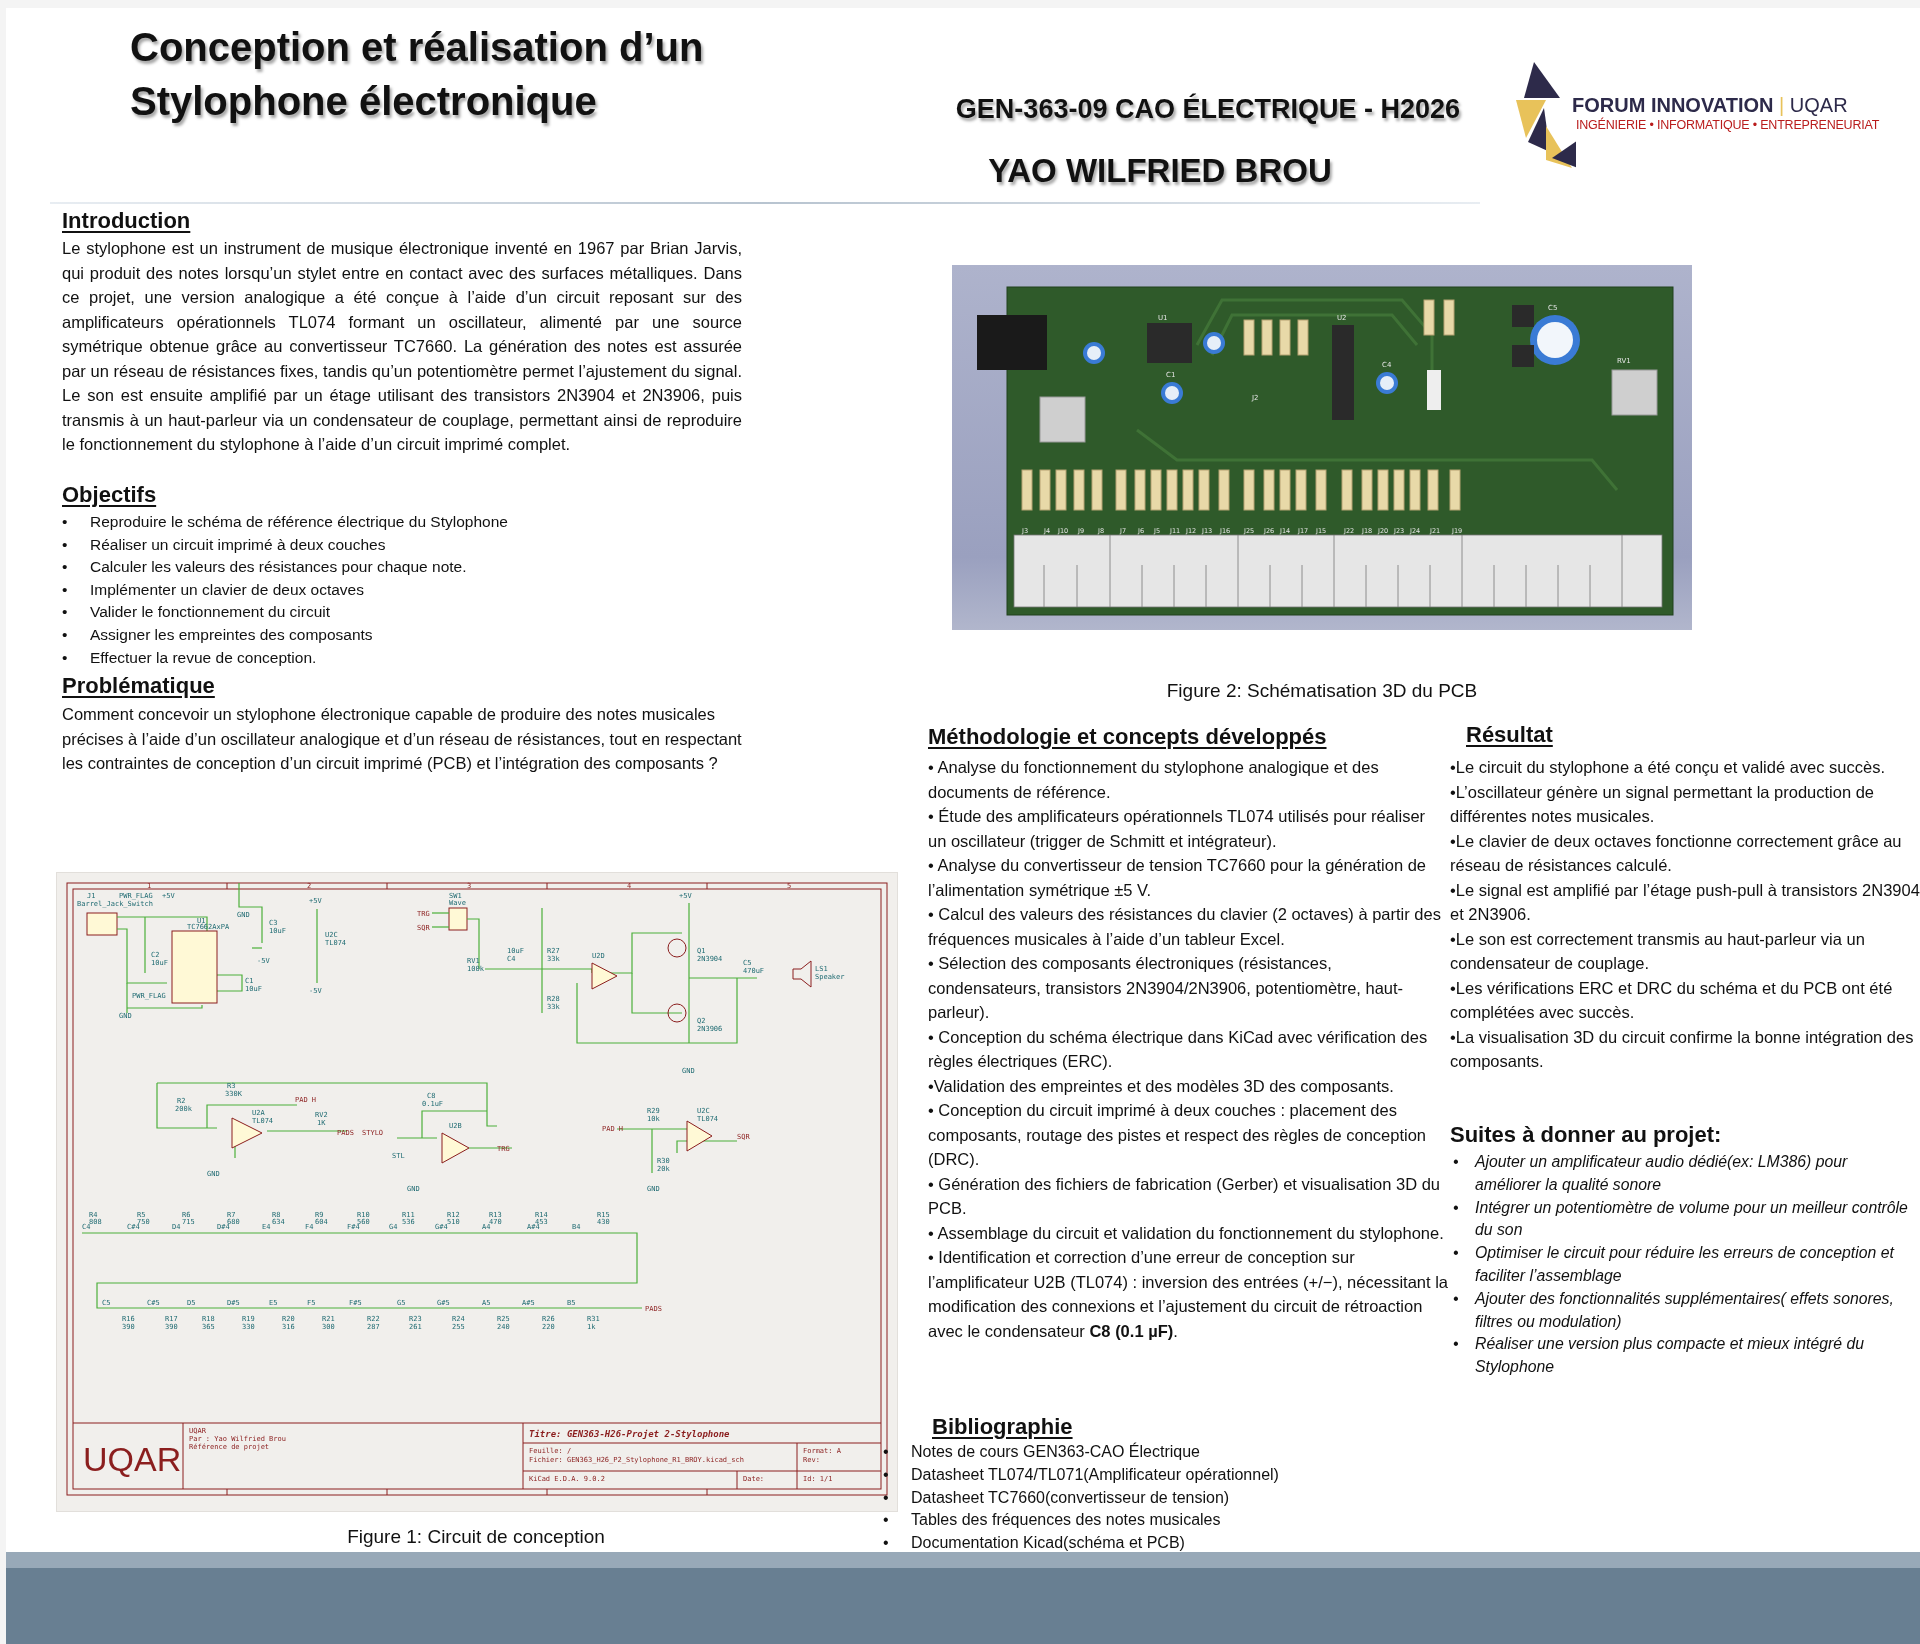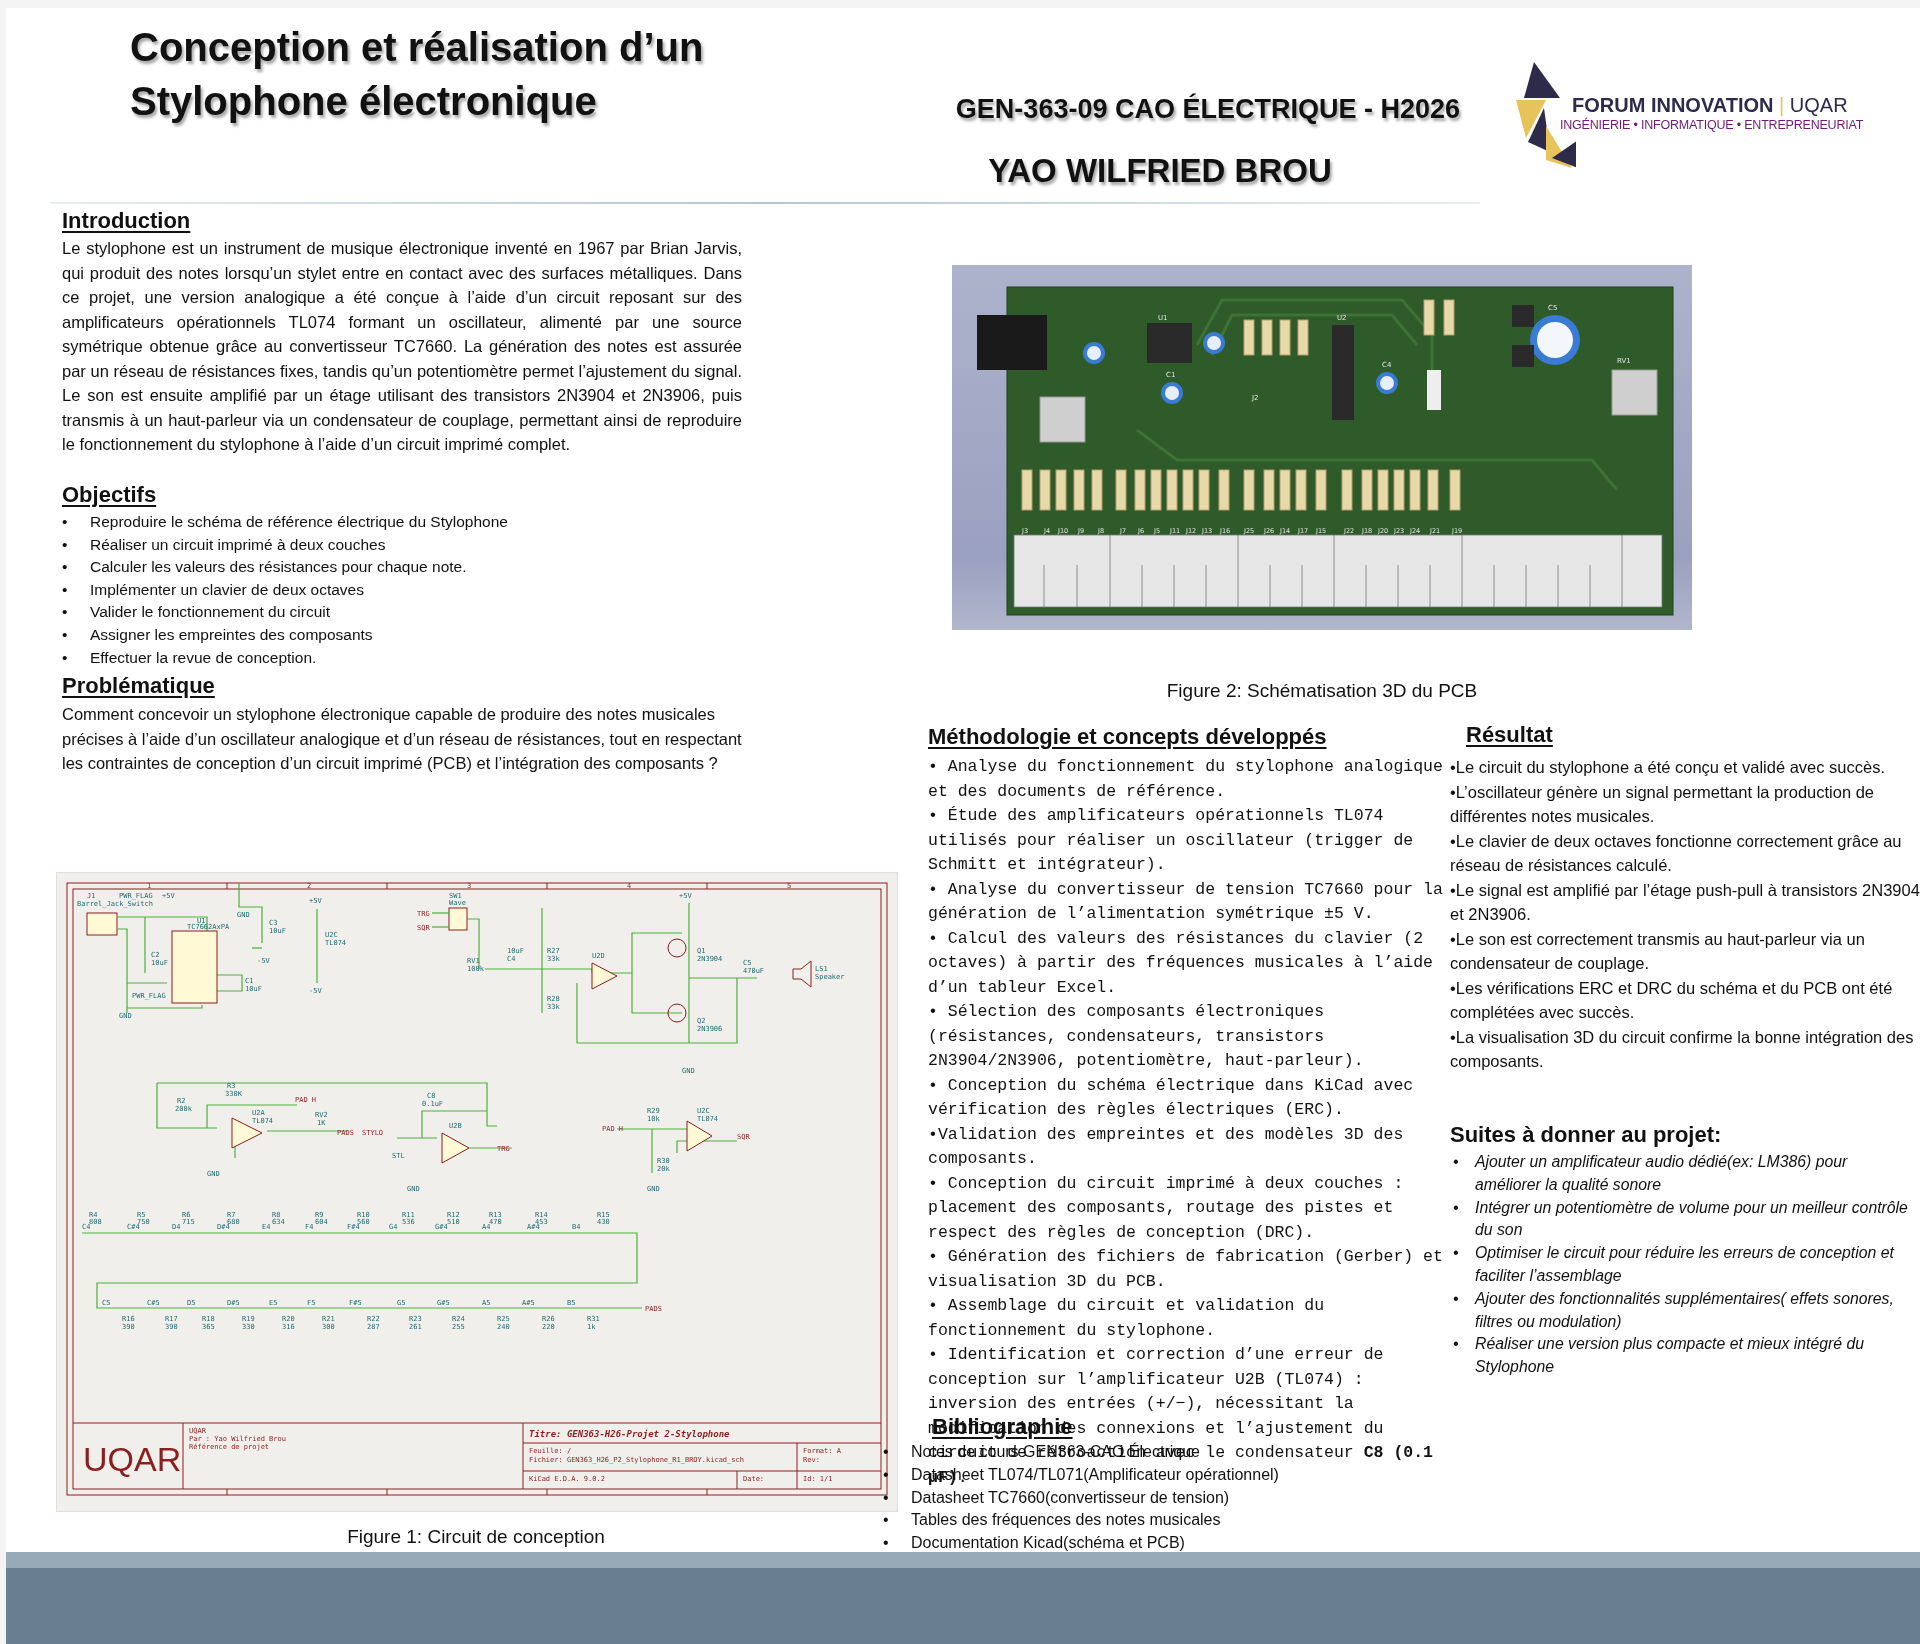--- a/index.html
+++ b/index.html
@@ -32,21 +32,21 @@
     position:absolute; left:50px; top:202px; width:1430px; height:2px;
     background:linear-gradient(90deg,#e8edf2,#b8c4d0,#e8edf2);
   }
   .logo { position:absolute; left:1516px; top:60px; width:340px; height:110px; }
   .logo-text-1 {
     position:absolute; left:56px; top:34px; font-weight:bold; font-size:20px; color:#2d2a4a; white-space:nowrap;
   }
   .logo-text-1 .sep { color:#e8c25a; font-weight:normal; }
   .logo-text-1 .uqar { font-weight:normal; }
   .logo-text-2 {
-    position:absolute; left:44px; top:58px; font-size:12.5px; color:#701a75; white-space:nowrap; letter-spacing:-0.2px;
+    position:absolute; left:60px; top:58px; font-size:12.5px; color:#b91c1c; white-space:nowrap; letter-spacing:-0.2px;
   }
 
   .section-h {
     position:absolute; font-weight:bold; font-size:22px; text-decoration:underline; text-underline-offset:3px;
   }
   .para {
     position:absolute; font-size:16.5px; line-height:24.5px; text-align:justify;
   }
   ul.blist { position:absolute; margin:0; padding:0; list-style:none; font-size:15.5px; line-height:22.6px; }
   ul.blist li { position:relative; padding-left:28px; }
@@ -56,21 +56,21 @@
     border:1px solid #e2dfdb;
   }
   .caption { position:absolute; font-size:19px; text-align:center; }
 
   .pcb-wrap {
     position:absolute; left:952px; top:265px; width:740px; height:365px;
     background:linear-gradient(180deg,#aeb3cc,#9aa0bf 80%,#b1b6cc);
   }
 
   .method-h { position:absolute; left:928px; top:724px; font-weight:bold; font-size:22px; text-decoration:underline; text-underline-offset:3px; }
-  .method-list { position:absolute; left:928px; top:755px; width:520px; font-size:16.5px; line-height:24.5px;font-family:Liberation Mono, monospace; }
+  .method-list { position:absolute; left:928px; top:755px; width:520px; font-size:16.5px; line-height:24.5px; }
   .method-list div { }
   .result-h { position:absolute; left:1450px; top:722px; font-weight:bold; font-size:22px; text-decoration:underline; text-underline-offset:3px;margin-left:16px; }
   .result-list { position:absolute; left:1450px; top:755px; width:470px; font-size:16.5px; line-height:24.5px; }
   .suite-h { position:absolute; left:1450px; top:1122px; font-weight:bold; font-size:22px; }
   ul.suite { position:absolute; left:1450px; top:1150px; width:460px; margin:1px; padding:0; list-style:none; font-size:15.8px; line-height:22.8px;font-style:italic; }
   ul.suite li { position:relative; padding-left:24px; }
   ul.suite li::before { content:"•"; position:absolute; left:2px; }
   .biblio-h { position:absolute; left:932px; top:1414px; font-weight:bold; font-size:22px; text-decoration:underline; text-underline-offset:3px; }
   ul.biblio { position:absolute; left:883px; top:1441px; width:500px; margin:0; padding:0; list-style:none; font-size:16px; line-height:22.8px; }
   ul.biblio li { position:relative; padding-left:28px; }

